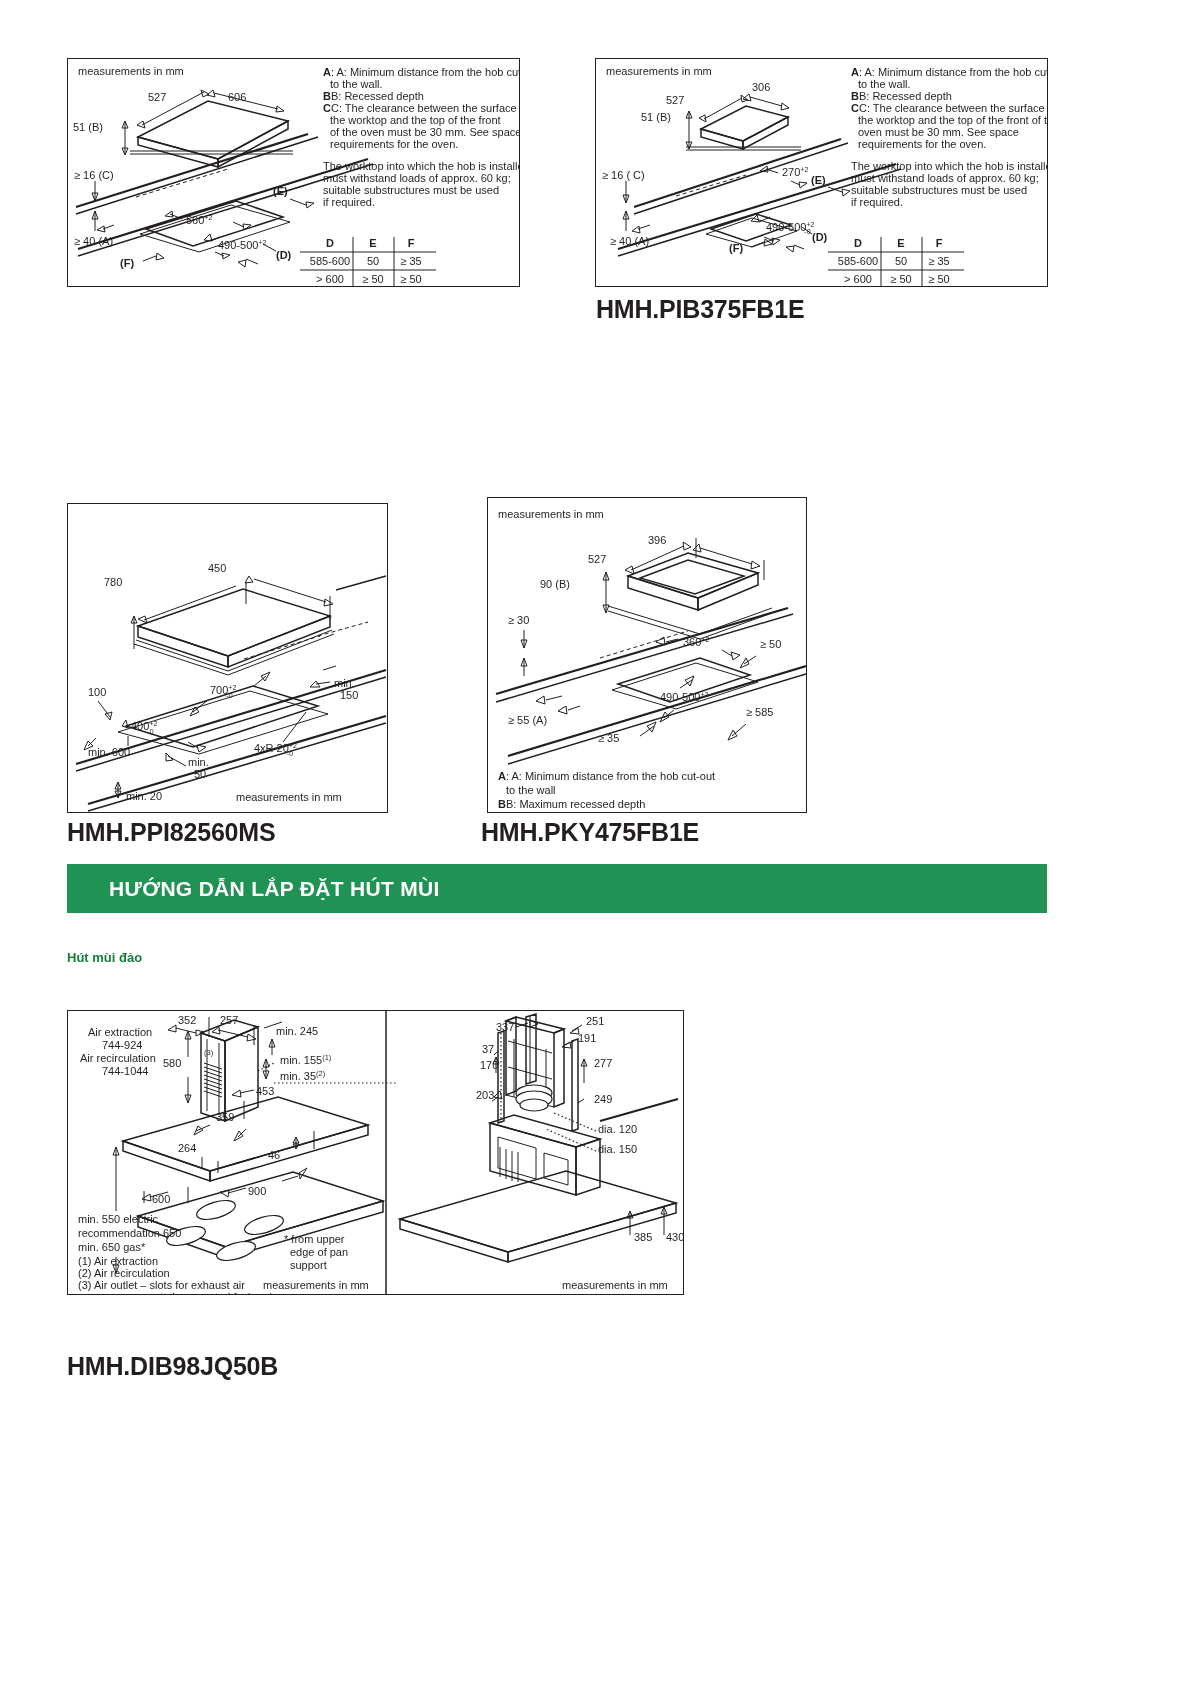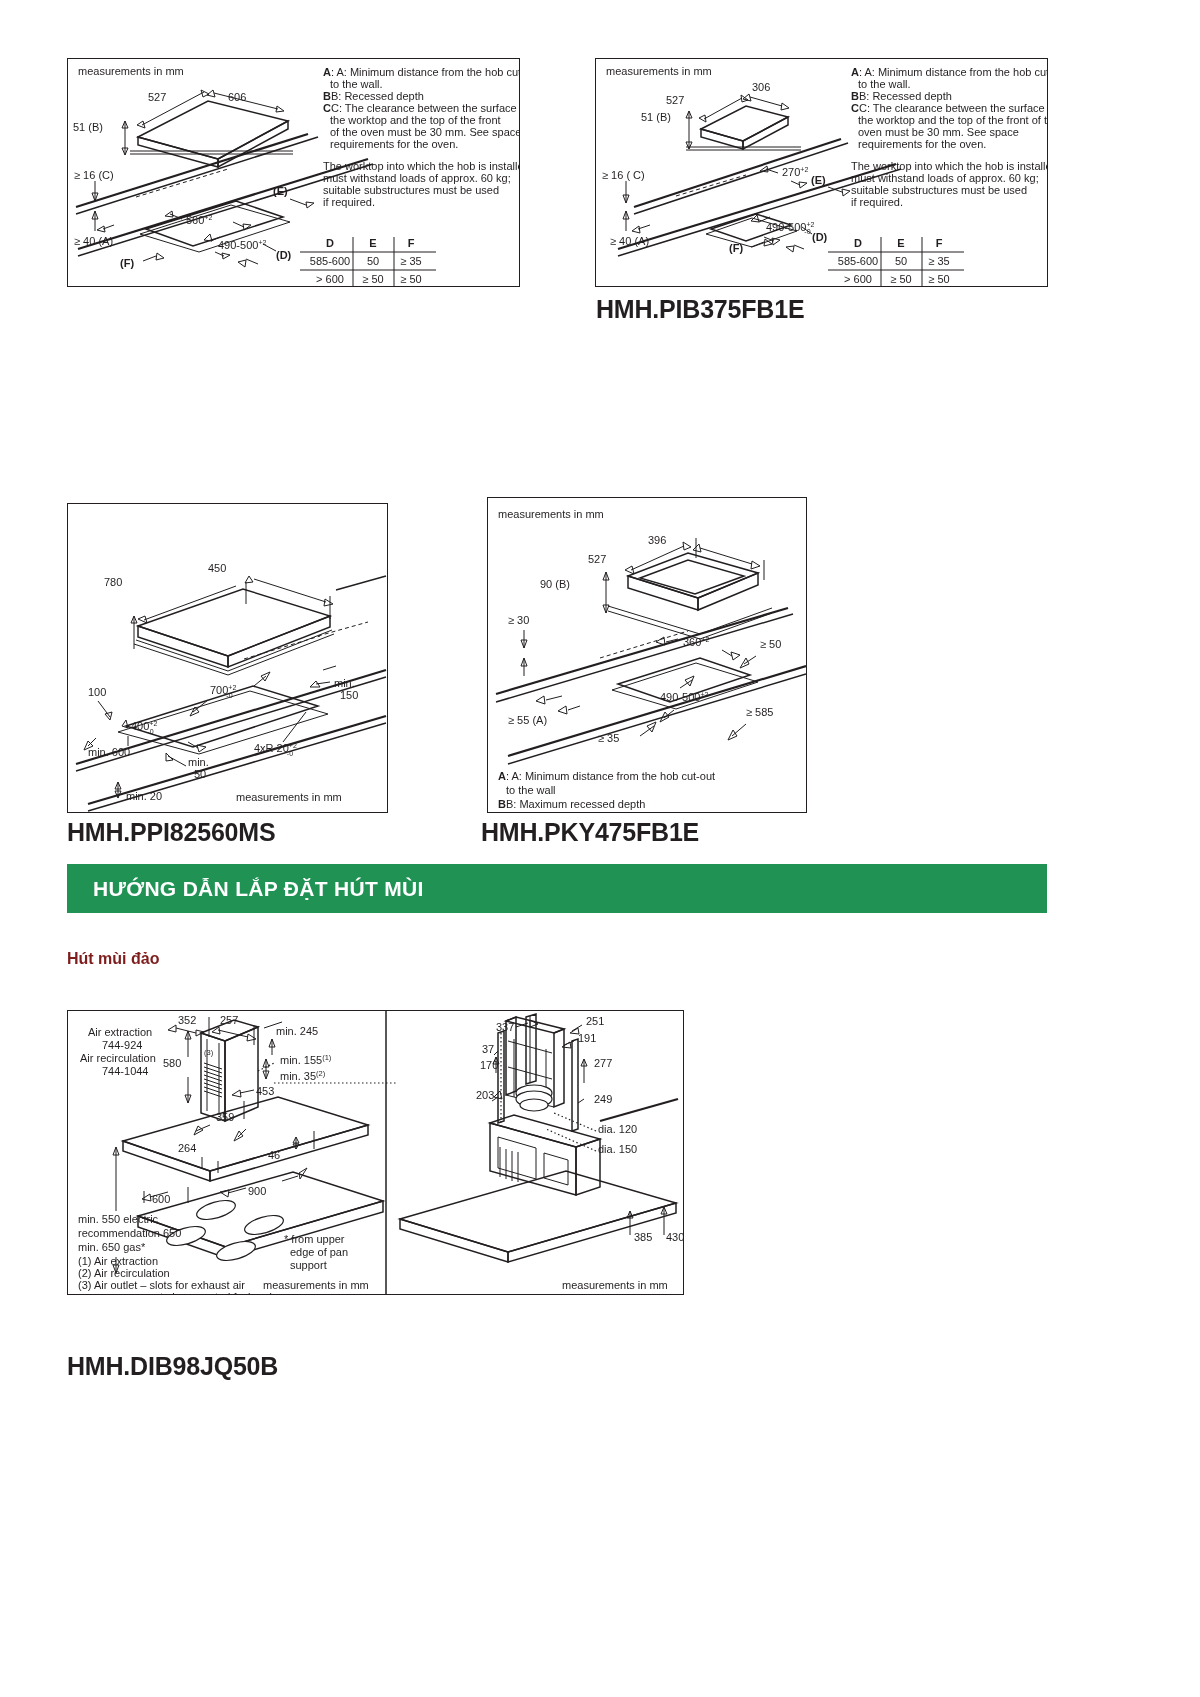--- a/index.html
+++ b/index.html
@@ -4,22 +4,22 @@
 <style>
   html,body{margin:0;padding:0;background:#fff;}
   body{width:1200px;height:1697px;font-family:"Liberation Sans",sans-serif;color:#231f20;position:relative;}
   .page{position:relative;width:980px;height:1697px;text-decoration:underline;}
   .fig{position:absolute;border:1.5px solid #231f20;background:#fff;box-sizing:border-box;overflow:hidden;}
   .fig svg{display:block;}
   .cap{position:absolute;font-size:25px;font-weight:bold;letter-spacing:-0.2px;color:#231f20;white-space:nowrap;}
   .modellist{position:absolute;left:67px;top:291px;}
   .modellist div{font-size:19px;font-weight:bold;line-height:26.2px;letter-spacing:-0.2px;color:#231f20;white-space:nowrap;}
   .greenbar{position:absolute;left:67px;top:864px;width:980px;height:49px;background:#1f9254;}
-  .greenbar span{display:block;color:#fff;font-size:21px;font-weight:bold;letter-spacing:.3px;line-height:49px;padding-left:26px;}
-  .subhead{position:absolute;left:67px;top:950px;font-size:16px;font-weight:bold;color:#7f1d1d;}
+  .greenbar span{display:block;color:#fff;font-size:21px;font-weight:bold;letter-spacing:.3px;line-height:49px;padding-left:42px;}
+  .subhead{position:absolute;left:67px;top:950px;font-size:13px;font-weight:bold;color:#15803d;}
   text{font-family:"Liberation Sans",sans-serif;fill:#231f20;}
   .t{font-size:11px;}
   .tb{font-size:11px;font-weight:bold;}
   .ts{font-size:7.5px;}
   .sup{font-size:7px;}
   .s1{stroke:#231f20;stroke-width:1;fill:none;}
   .s15{stroke:#231f20;stroke-width:1.5;fill:none;}
   .s2{stroke:#231f20;stroke-width:2.2;fill:none;}
   .sd{stroke:#231f20;stroke-width:1;fill:none;stroke-dasharray:4 3;}
   .sdot{stroke:#231f20;stroke-width:1.2;fill:none;stroke-dasharray:1.5 2.5;}

